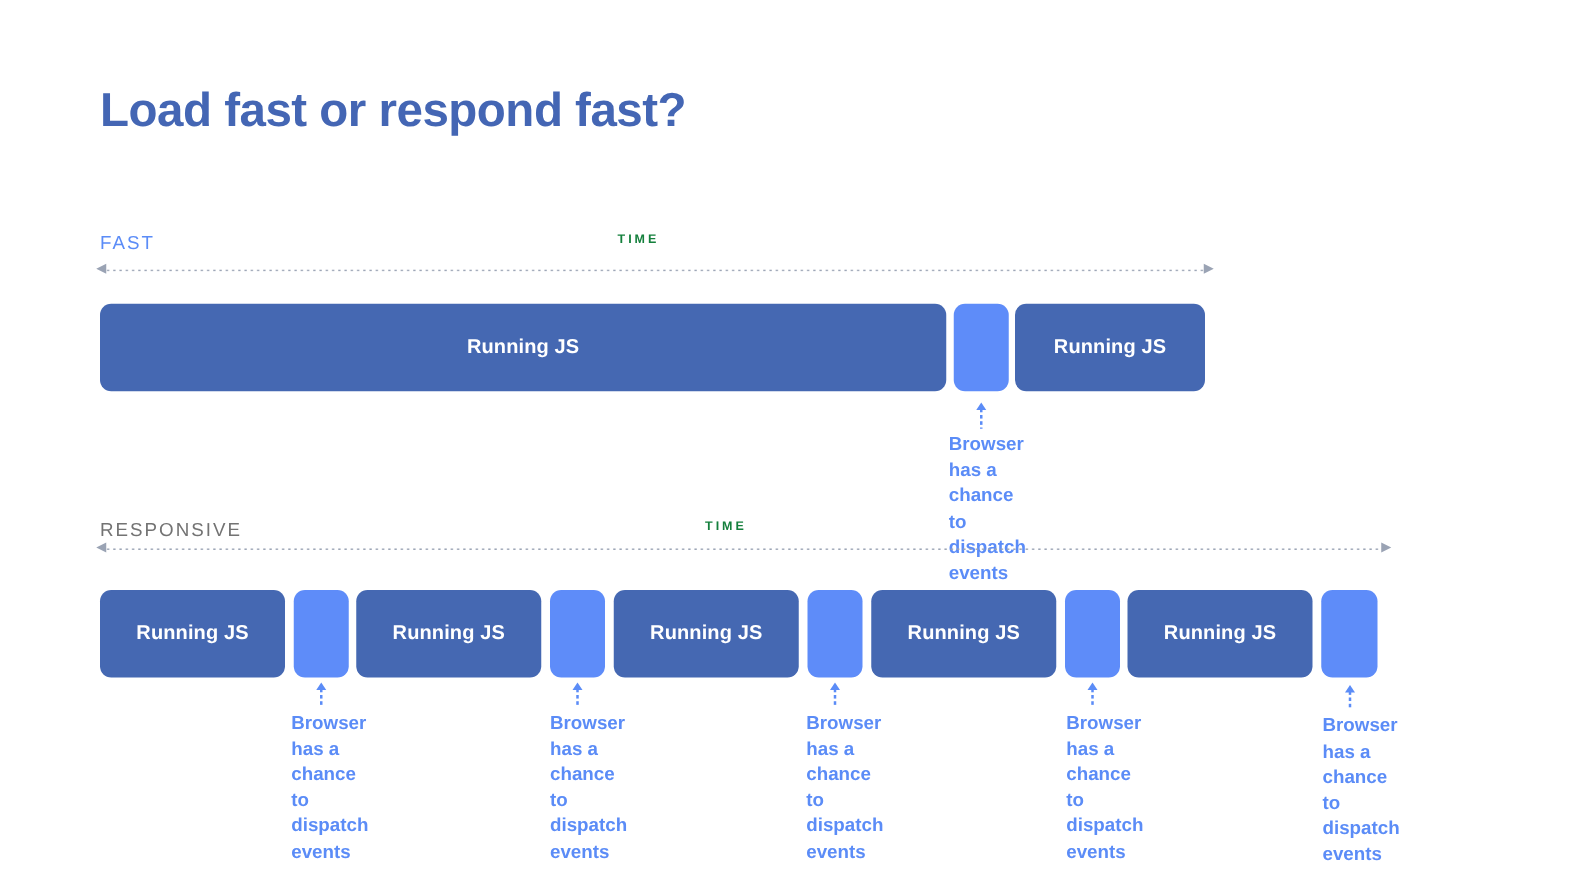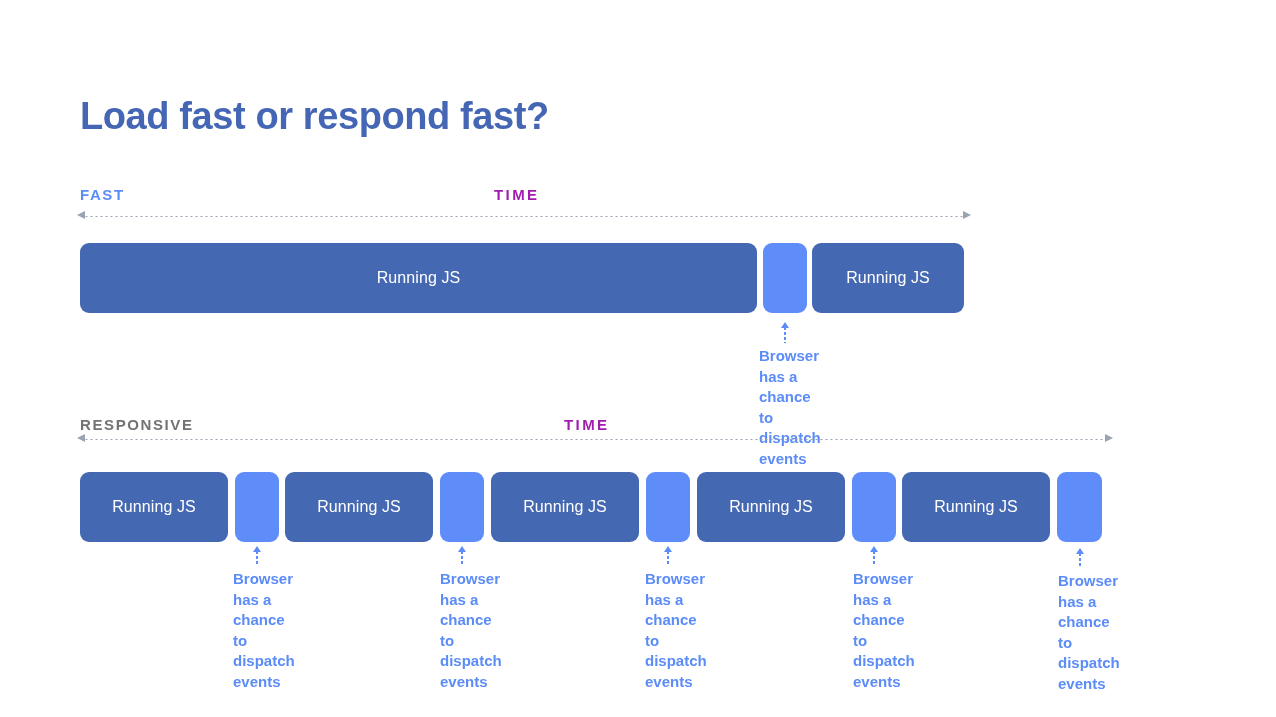--- a/index.html
+++ b/index.html
@@ -23,42 +23,41 @@
   
   .page-title {
     position: absolute;
     left: 80px;
     top: 68px;
     font-size: 38px;
     font-weight: bold;
     color: #4466b4;
     letter-spacing: -0.4px;
     white-space: nowrap;
-    margin-top: 27px;
   }
 
   
   .section { position: absolute; }
 
   .section-label {
     position: absolute;
     font-size: 15px;
-    font-weight: bold;
+    font-weight: normal;
     letter-spacing: 1.6px;
     white-space: nowrap;
   }
   .section-label.fast      { color: #5b8cf7; }
   .section-label.responsive{ color: #737373; }
 
   .time-label {
     position: absolute;
-    font-size: 15px;
+    font-size: 10px;
     font-weight: bold;
     letter-spacing: 2.4px;
-    color: #a21caf;
+    color: #15803d;
     white-space: nowrap;
   }
 
   
   .axis {
     position: absolute;
     height: 3px;
     background-image: radial-gradient(#9aa3b4 0.9px, transparent 1.1px);
     background-size: 5px 3px;
     background-position: 0 1px;
@@ -82,21 +81,21 @@
     border-radius: 9px;
     box-sizing: border-box;
     display: flex;
     align-items: center;
     justify-content: center;
   }
   .block.js {
     background: #4568b2;
     color: #ffffff;
     font-size: 16px;
-    font-weight: normal;
+    font-weight: bold;
     letter-spacing: 0.1px;
   }
   .block.gap {
     background: #5e8cf9;
   }
 
   
   .annotation { position: absolute; }
   .annotation .stem {
     position: absolute;

